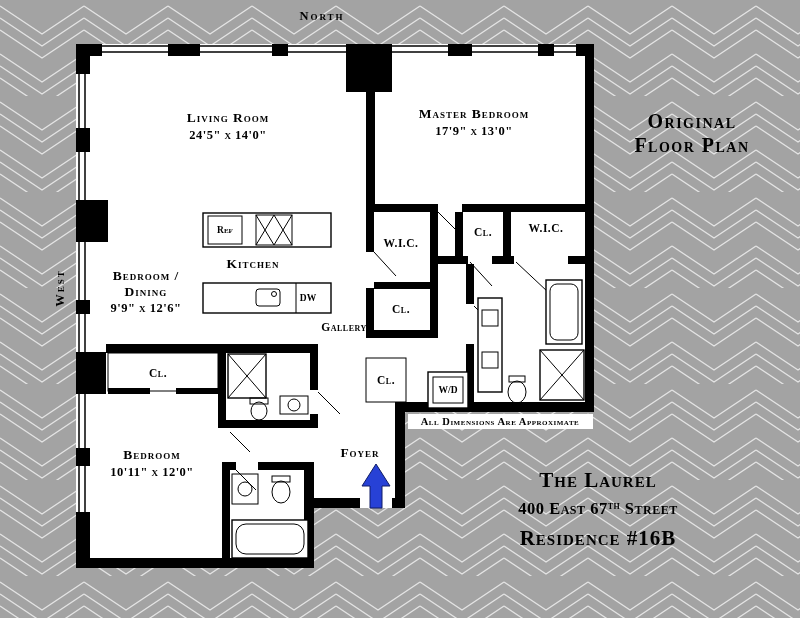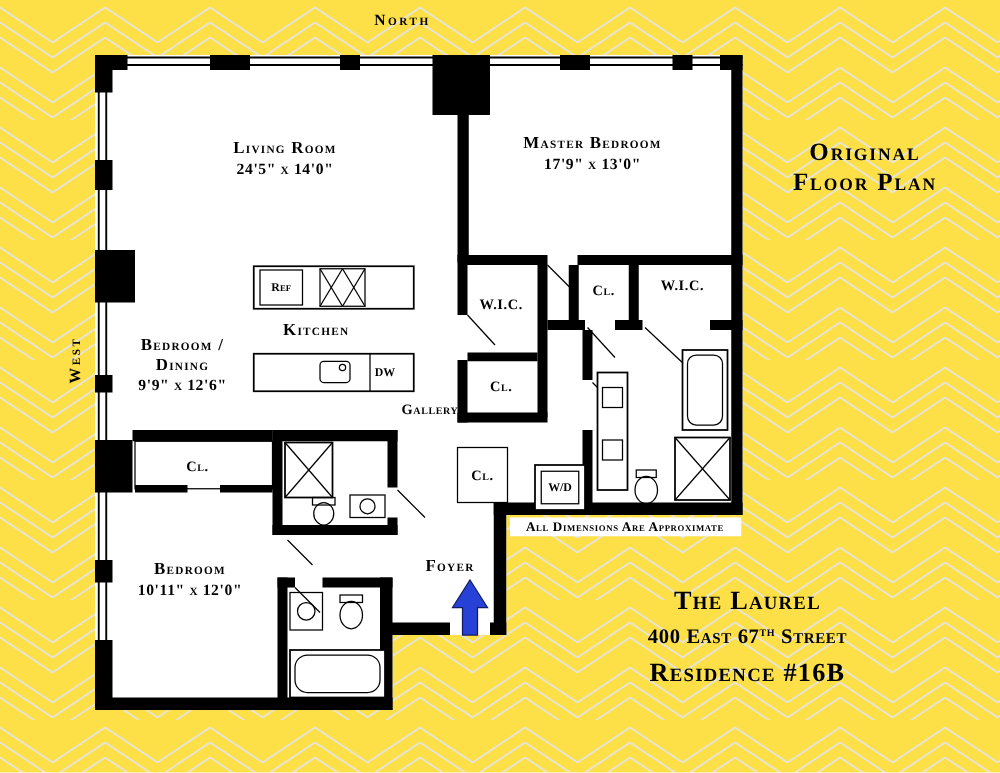--- a/index.html
+++ b/index.html
@@ -1,16 +1,16 @@
 <!DOCTYPE html>
 <html><head>
 <meta charset="utf-8">
 <style>
   html,body{margin:0;padding:0;background:#ffffff;}
-  .canvas{position:relative;width:800px;height:618px;background:#fde047;overflow:hidden;}
+  .canvas{position:relative;width:800px;height:618px;background:#a3a3a3;overflow:hidden;}
   svg{display:block;}
   text{font-family:"Liberation Serif",serif;fill:#000;text-anchor:middle;font-variant:small-caps;font-weight:bold;}
   .room-name{font-size:13.5px;letter-spacing:1px;}
   .room-dims{font-size:12.5px;letter-spacing:.5px;}
   .small-label{font-size:11.5px;letter-spacing:.5px;}
   .tiny-label{font-size:9.5px;}
   .compass{font-size:12.5px;letter-spacing:2px;}
   .header-title{font-size:20px;letter-spacing:1.5px;}
   .building-name{font-size:21px;letter-spacing:1px;}
   .address-line{font-size:16.5px;letter-spacing:.5px;}

